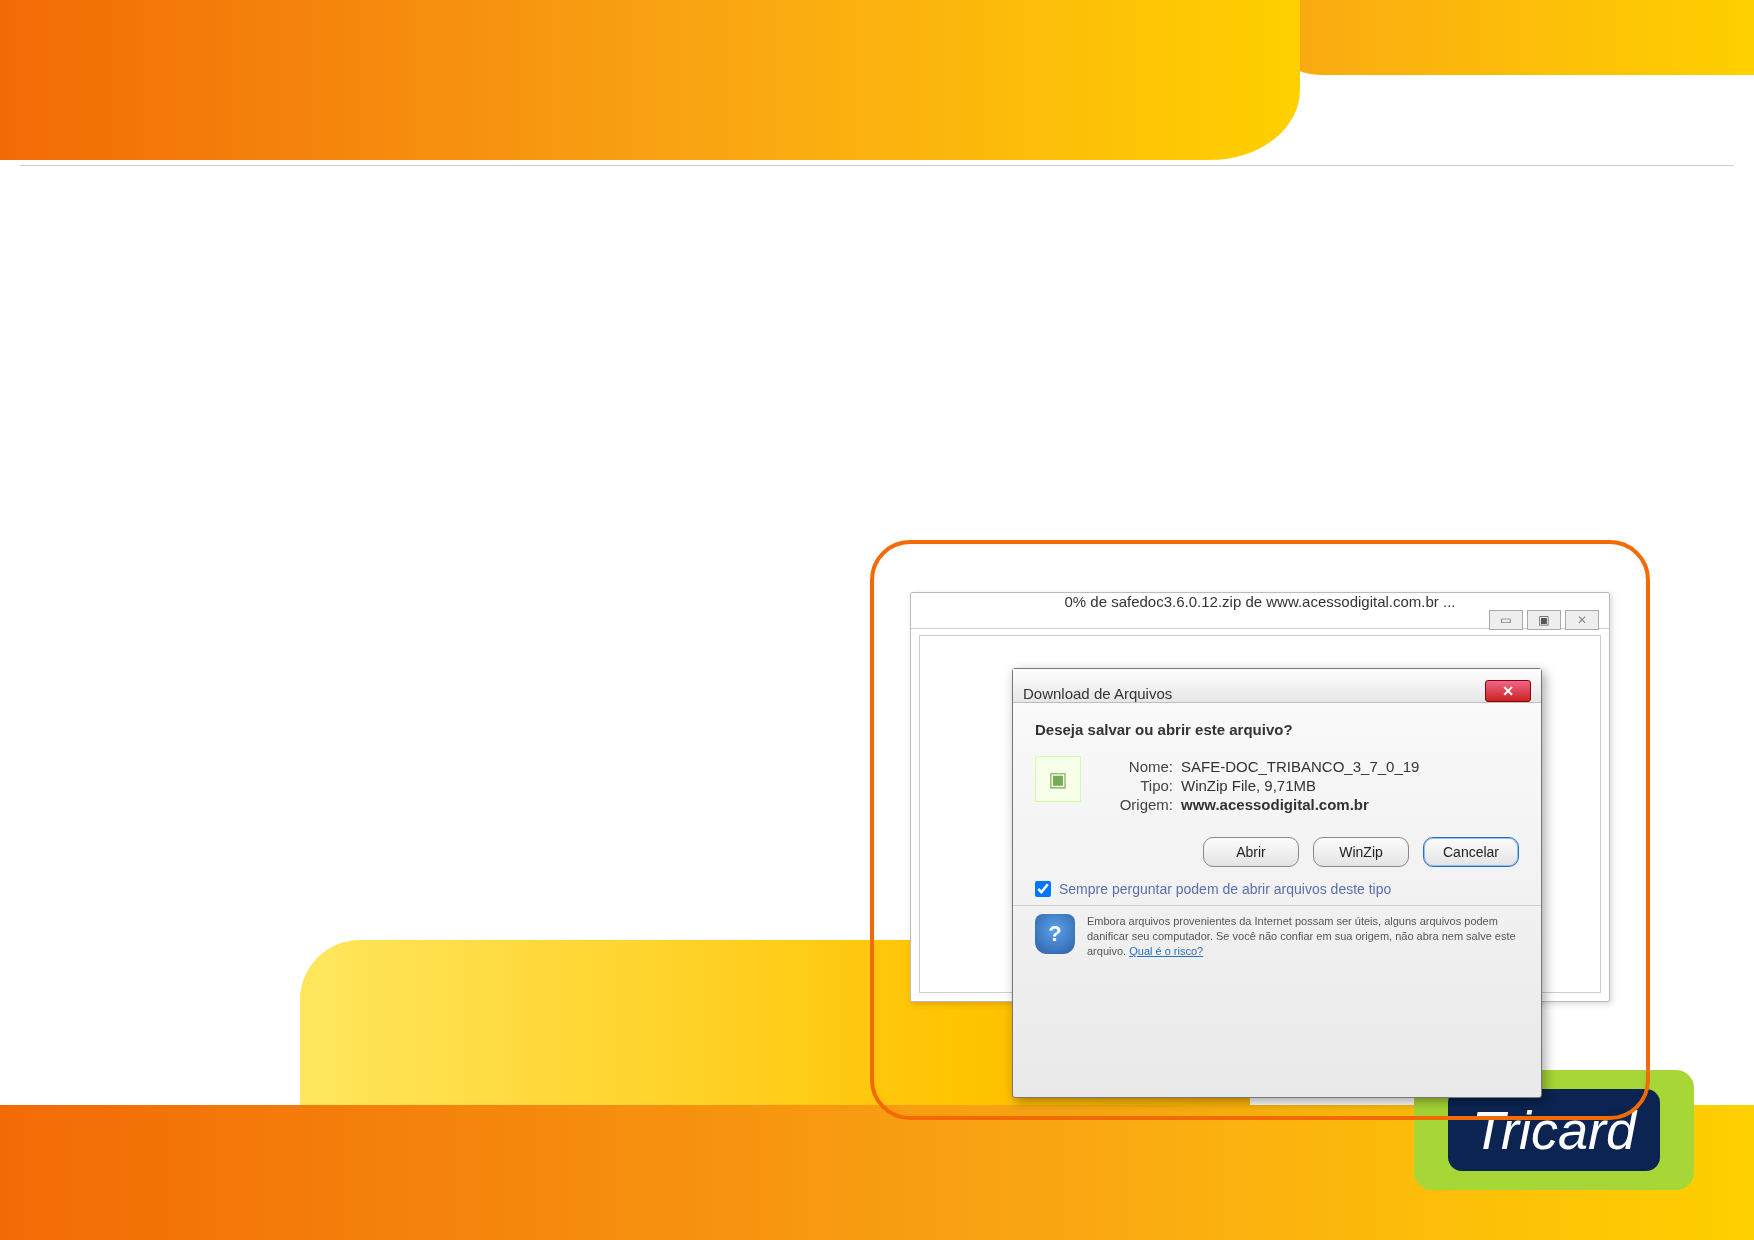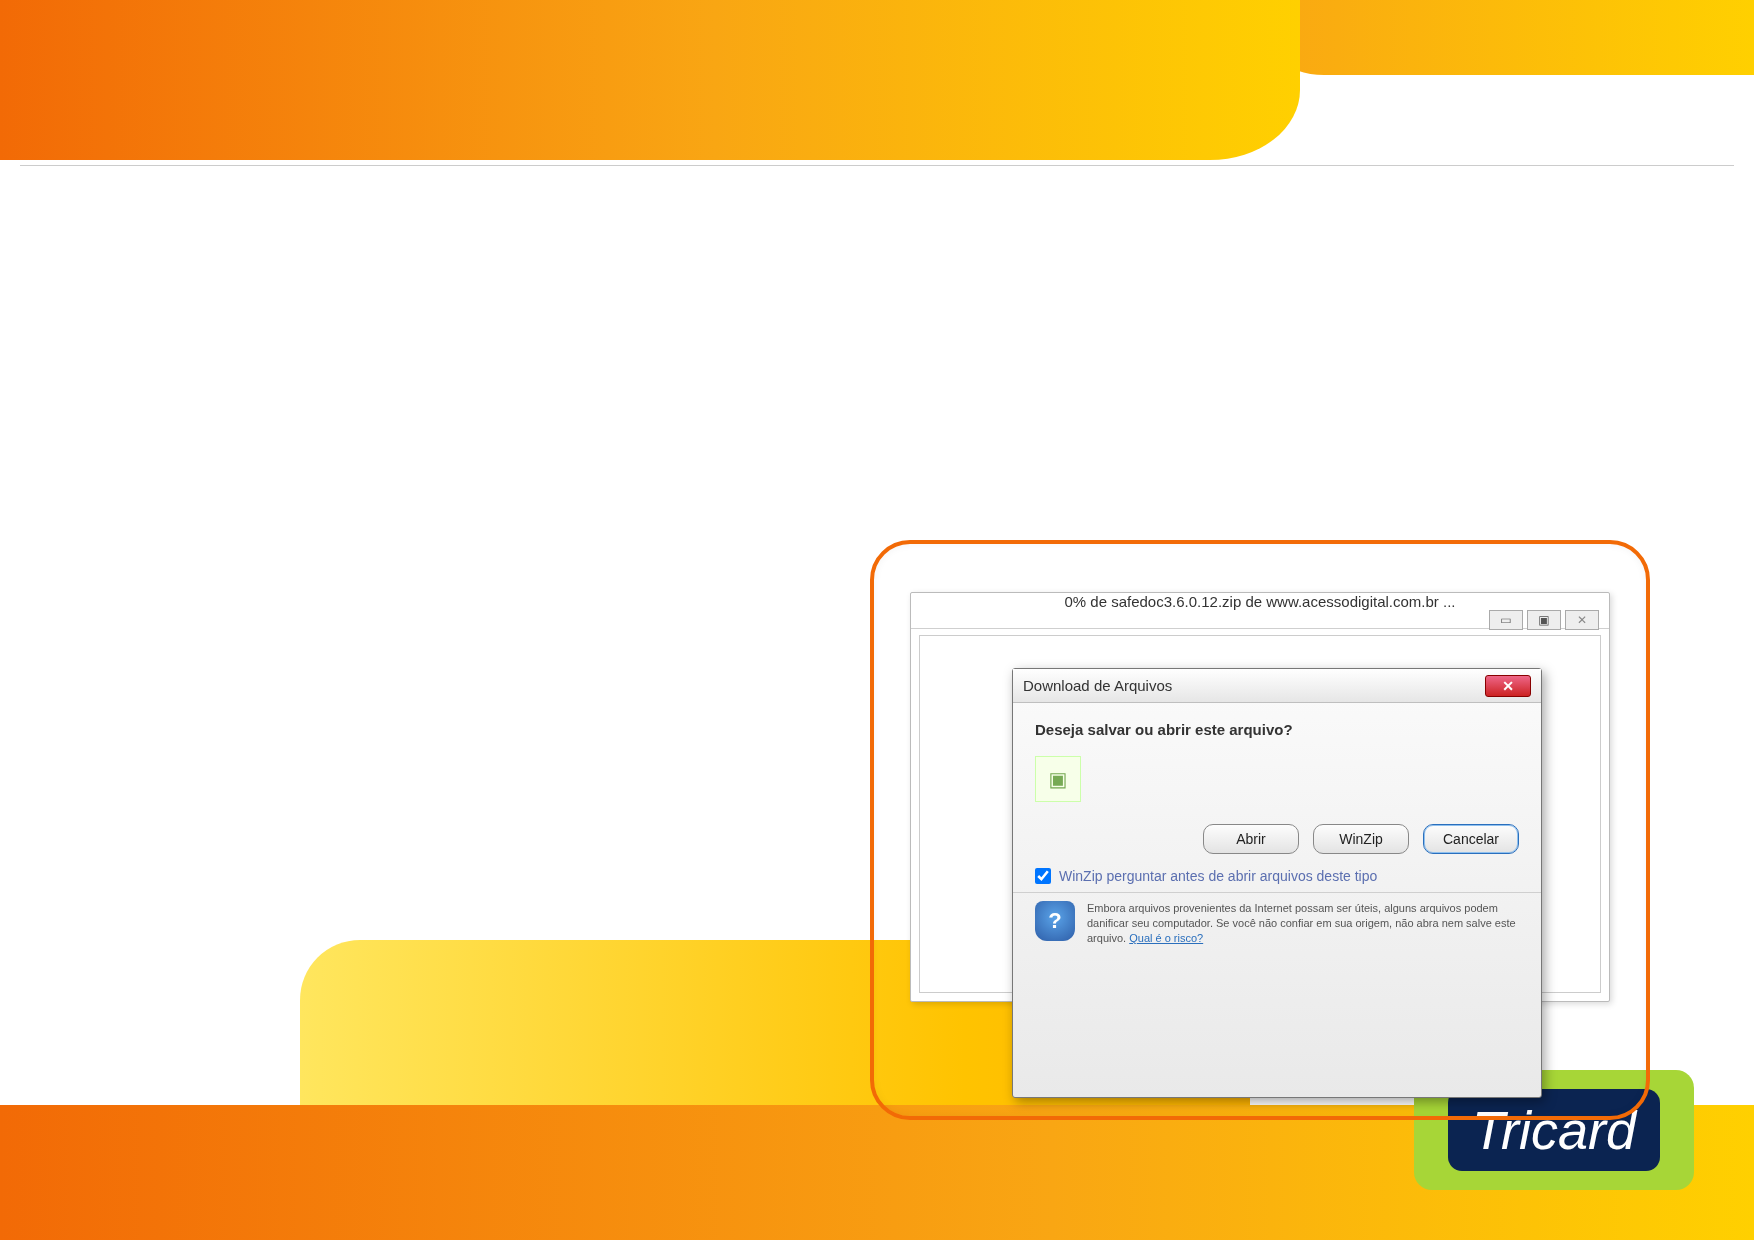--- a/index.html
+++ b/index.html
@@ -84,21 +84,21 @@
   
   .dlg {
     position:absolute; top:668px; left:1012px; width:530px; height:430px;
     background:linear-gradient(to bottom,#fbfbfb,#e9e9e9);
     border:1px solid #777; border-radius:3px;
     box-shadow:3px 4px 12px rgba(0,0,0,.35);
     z-index:5;
     font-size:15px; color:#333;
   }
   .dlg-title {
-    height:34px; display:flex; align-items:center; padding:0 10px;
+    height:34px; display:flex; align-items:flex-end; padding:0 10px;
     background:linear-gradient(to bottom,#fff,#e6e6e6);
     border-bottom:1px solid #bfbfbf;
   }
   .dlg-close {
     margin-left:auto; width:46px; height:22px;
     background:linear-gradient(to bottom,#e68,#c22);
     border:1px solid #800; border-radius:3px;
     color:#fff; font-weight:bold; text-align:center; line-height:20px; font-size:14px;
   }
   .dlg-body { padding:18px 22px 0 22px; }
@@ -174,37 +174,51 @@
 <div class="dlg">
   <div class="dlg-title">
     <span>Download de Arquivos</span>
     <div class="dlg-close">✕</div>
   </div>
   <div class="dlg-body">
     <div class="dlg-q">Deseja salvar ou abrir este arquivo?</div>
 
     <div class="inforow">
       <div class="fileicon">▣</div>
+      <div class="fields">
+        <div class="kv">
+          <div class="k">Nome:</div>
+          <div class="v">SAFE-DOC_TRIBANCO_3_7_0_19</div>
+        </div>
+        <div class="kv">
+          <div class="k">Tipo:</div>
+          <div class="v">WinZip File, 9,71MB</div>
+        </div>
+        <div class="kv">
+          <div class="k">Origem:</div>
+          <div class="v"><strong>www.acessodigital.com.br</strong></div>
+        </div>
+      </div>
     </div>
 
     <div class="btnrow">
       <button class="btn">
           <span>Abrir</span>
         </button>
       <button class="btn">
           <span>WinZip</span>
         </button>
       <button class="btn default">
           <span>Cancelar</span>
         </button>
     </div>
 
     <label class="chkrow">
       <input type="checkbox" checked="" style="">
-      <span>WinZip perguntar antes de abrir arquivos deste tipo</span>
+      <span>Sempre perguntar podem de abrir arquivos deste tipo</span>
     </label>
 
     <div class="hr"></div>
 
     <div class="note">
       <div class="shield">?</div>
       <p>
         <span>Embora arquivos provenientes da Internet possam ser úteis, alguns arquivos podem danificar seu computador. Se você não confiar em sua origem, não abra nem salve este arquivo.</span>
         <a>Qual é o risco?</a>
       </p>

